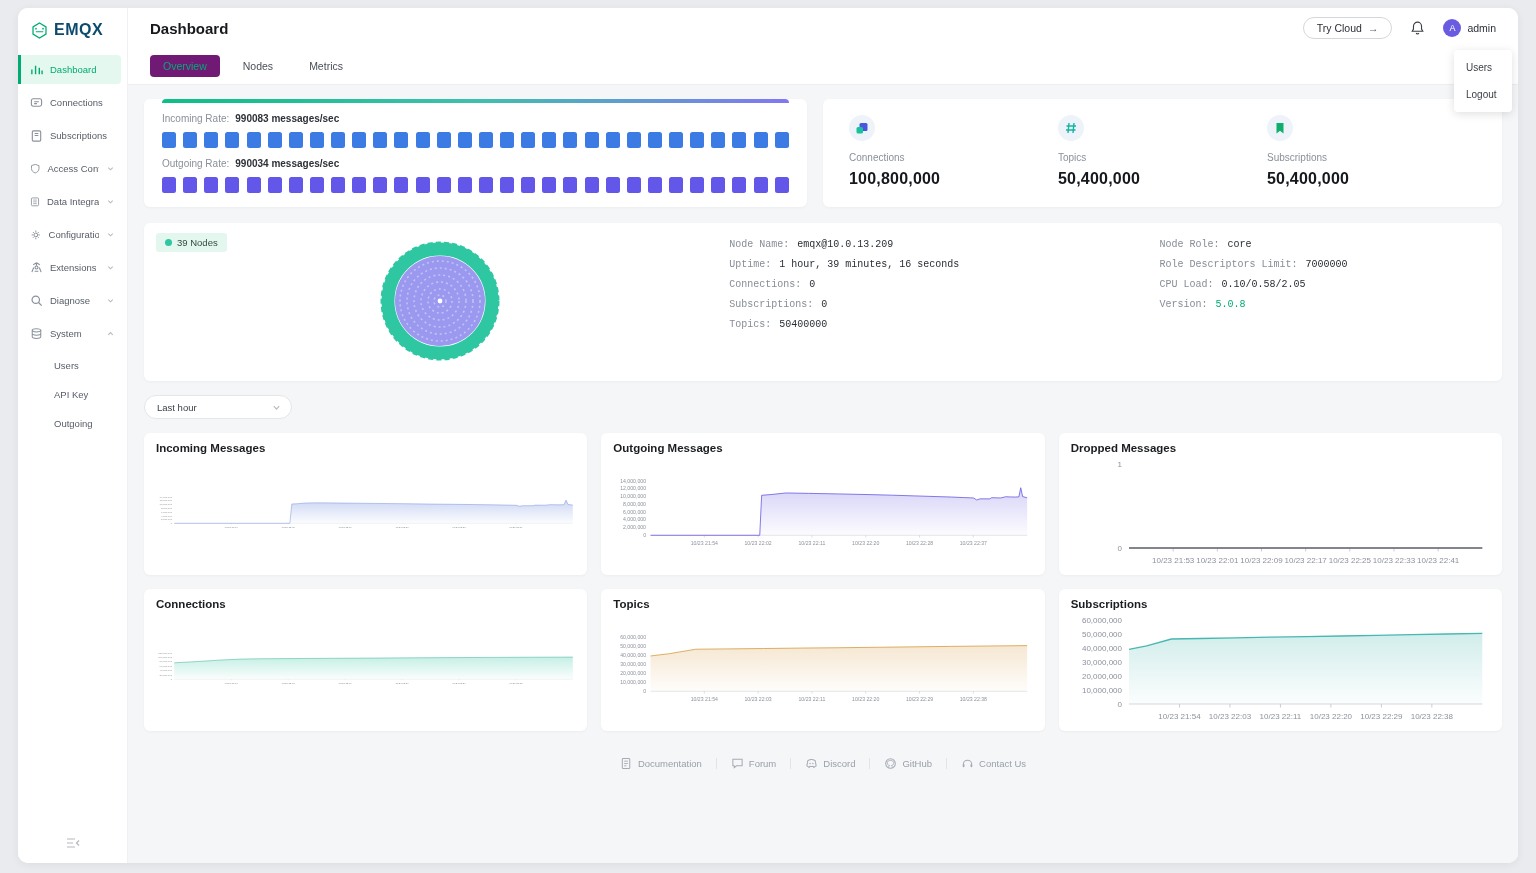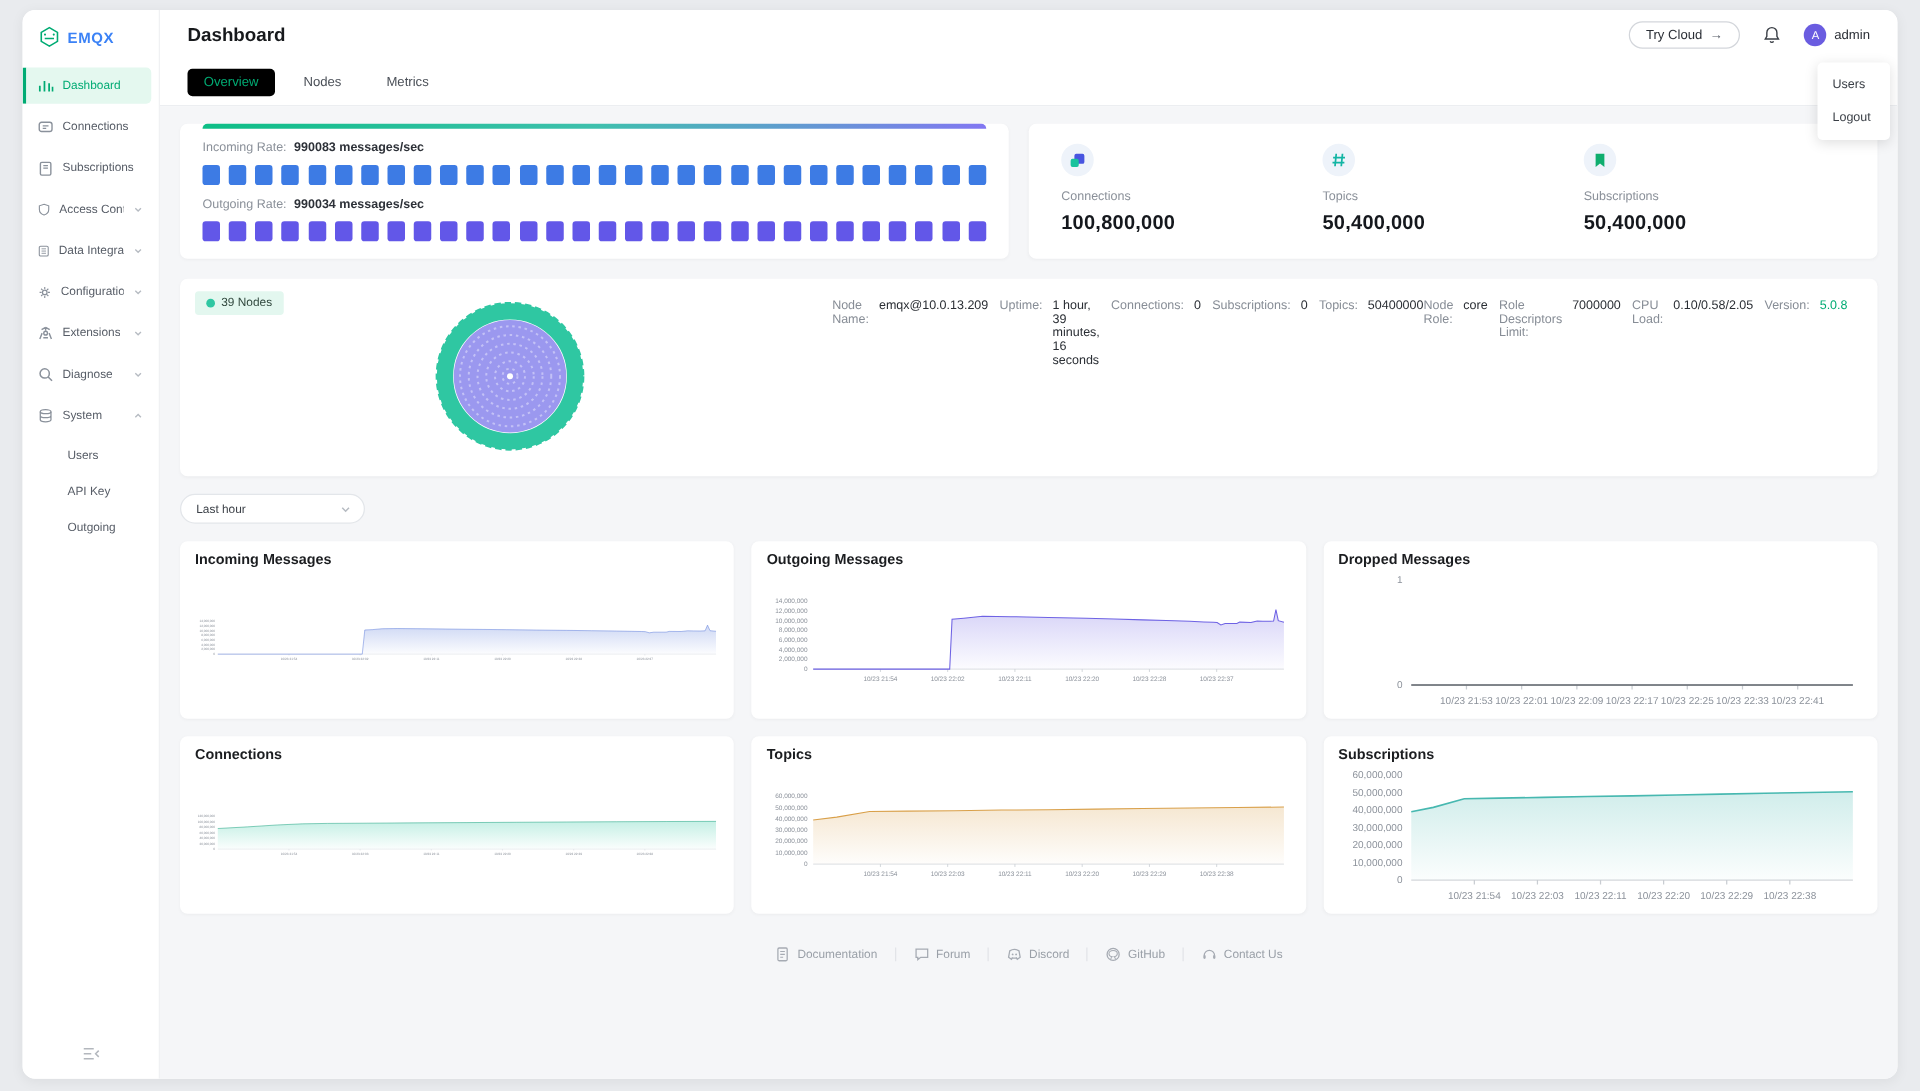--- a/index.html
+++ b/index.html
@@ -2,41 +2,41 @@
 <html><head>
 <meta charset="utf-8">
 <style>
   * { margin:0; padding:0; box-sizing:border-box; }
   html,body { width:1536px; height:873px; background:#e9ebee; font-family:"Liberation Sans", sans-serif; overflow:hidden; }
   #app { position:absolute; left:18px; top:8px; right:18px; bottom:10px; background:#fff; border-radius:10px; box-shadow:0 2px 10px rgba(0,0,0,.06); display:flex; overflow:hidden; }
 
   
   #sidebar { width:110px; flex:0 0 110px; background:#fff; border-right:1px solid #f0f1f3; position:relative; }
   .logo-row { display:flex; align-items:center; gap:6px; padding:13px 0 10px 13px; }
-  .brand { color:#3b82f6; font-weight:bold; font-size:12px; letter-spacing:.5px; }
+  .brand { color:#0c4a6e; font-weight:bold; font-size:16px; letter-spacing:.5px; }
   .nav { margin-top:6px; }
   .nav-item { display:flex; align-items:center; gap:7px; height:29px; margin:4px 6px 4px 3px; padding:0 6px 0 9px; border-radius:4px; color:#565c66; font-size:9.5px; cursor:pointer; position:relative; }
   .nav-item .lbl { white-space:nowrap; overflow:hidden; }
   .nav-item.active { background:#e4f8ef; color:#00ab73; margin-left:0; border-left:3px solid #00ab73; border-radius:0 4px 4px 0; padding-left:9px; }
   .nav-item .chev { margin-left:auto; display:flex; }
   .nav-sub { display:flex; align-items:center; height:27px; margin:2px 6px; padding-left:30px; font-size:9.5px; color:#565c66; cursor:pointer; }
   .collapse-btn { position:absolute; bottom:14px; left:50%; transform:translateX(-50%); cursor:pointer; opacity:.75; }
 
   
   #main { flex:1; display:flex; flex-direction:column; min-width:0; }
   #topbar { height:40px; background:#fff; display:flex; align-items:center; justify-content:space-between; padding:0 22px; }
   .page-title { font-size:15px; font-weight:bold; color:#17191c; }
   .topbar-right { display:flex; align-items:center; gap:18px; }
   .try-cloud { display:flex; align-items:flex-start; gap:6px; border:1px solid #d3d6db; border-radius:13px; padding:4px 13px; font-size:10.5px; color:#2b2f36; background:#fff; cursor:pointer; }
   .avatar-wrap { display:flex; align-items:center; gap:6px; cursor:pointer; }
   .avatar { width:18px; height:18px; border-radius:50%; background:#6a5ce0; color:#fff; font-size:9px; display:flex; align-items:center; justify-content:center; }
   .username { font-size:10.5px; color:#2b2f36; }
   #tabbar { height:37px; background:#fff; border-bottom:1px solid #eceef1; display:flex; align-items:center; gap:10px; padding:0 22px; }
   .tab { font-size:10.5px; color:#4a4f57; padding:5px 13px; border-radius:4px; cursor:pointer; }
-  .tab.active { background:#000000; color:#00ab73; }
+  .tab.active { background:#701a75; color:#00ab73; }
 
   #content { flex:1; background:#f5f6f8; padding:14px 16px 0; position:relative; overflow:hidden; }
   .card { background:#fff; border-radius:6px; box-shadow:0 1px 3px rgba(0,0,0,.04); }
   .grad-top::before { content:""; display:block; height:4px; border-radius:6px 6px 0 0; background:linear-gradient(90deg,#0dbe86,#3ec0ad,#8277f2); }
 
   .row1 { display:flex; gap:16px; margin-bottom:16px; }
   .rate-card { flex:1; padding:0 18px 14px; }
   .rate-line { display:flex; gap:6px; font-size:10px; color:#8a9099; margin-top:10px; }
   .rate-line b { color:#2d3138; font-weight:bold;text-align:center; }
   .squares { display:flex; justify-content:space-between; margin-top:8px; }
@@ -48,21 +48,21 @@
   .stat-lbl { font-size:10px; color:#8a9099; margin-top:11px; }
   .stat-val { font-size:16px; font-weight:bold; color:#15181d; margin-top:7px; letter-spacing:.2px; }
 
   .node-card { display:flex; padding:12px 18px 14px; position:relative; margin-bottom:14px; height:158px; }
   .nodes-badge { position:absolute; top:10px; left:12px; background:#e3f7ef; color:#32493f; font-size:9.5px; padding:4px 9px; border-radius:3px; display:flex; align-items:center; gap:5px; }
   .nodes-badge .dot { width:7px; height:7px; border-radius:50%; background:#2fc7a2; display:inline-block; }
   .node-graph { width:42%; display:flex; align-items:center; justify-content:center; }
   .node-data { flex:1; padding:4px 6px 0 12px; }
   .node-data h3 { font-size:11.5px; color:#1c1e21; font-weight:bold; margin-bottom:14px; }
   .nd-cols { display:flex; }
-  .nd-col { display:flex; flex-direction:row; gap:9px; }
+  .nd-col { display:flex; flex-direction:column; gap:9px;font-family:Liberation Mono, monospace; }
   .nd-col.left { flex:1.35; }
   .nd-col.right { flex:1; }
   .nd-row { font-size:10px; color:#878d96; display:flex; gap:8px; }
   .nd-row b { color:#2a2e34; font-weight:normal; }
   .nd-row b.accent { color:#00ab73; }
 
   .select-row { margin-bottom:14px; }
   .time-select { width:148px; height:24px; background:#fff; border:1px solid #e3e6ea; border-radius:12px; display:flex; align-items:center; justify-content:space-between; padding:0 10px 0 12px; font-size:9.5px; color:#3c4148; cursor:pointer; }
 
   .charts-row { display:flex; gap:14px; margin-bottom:14px; }

